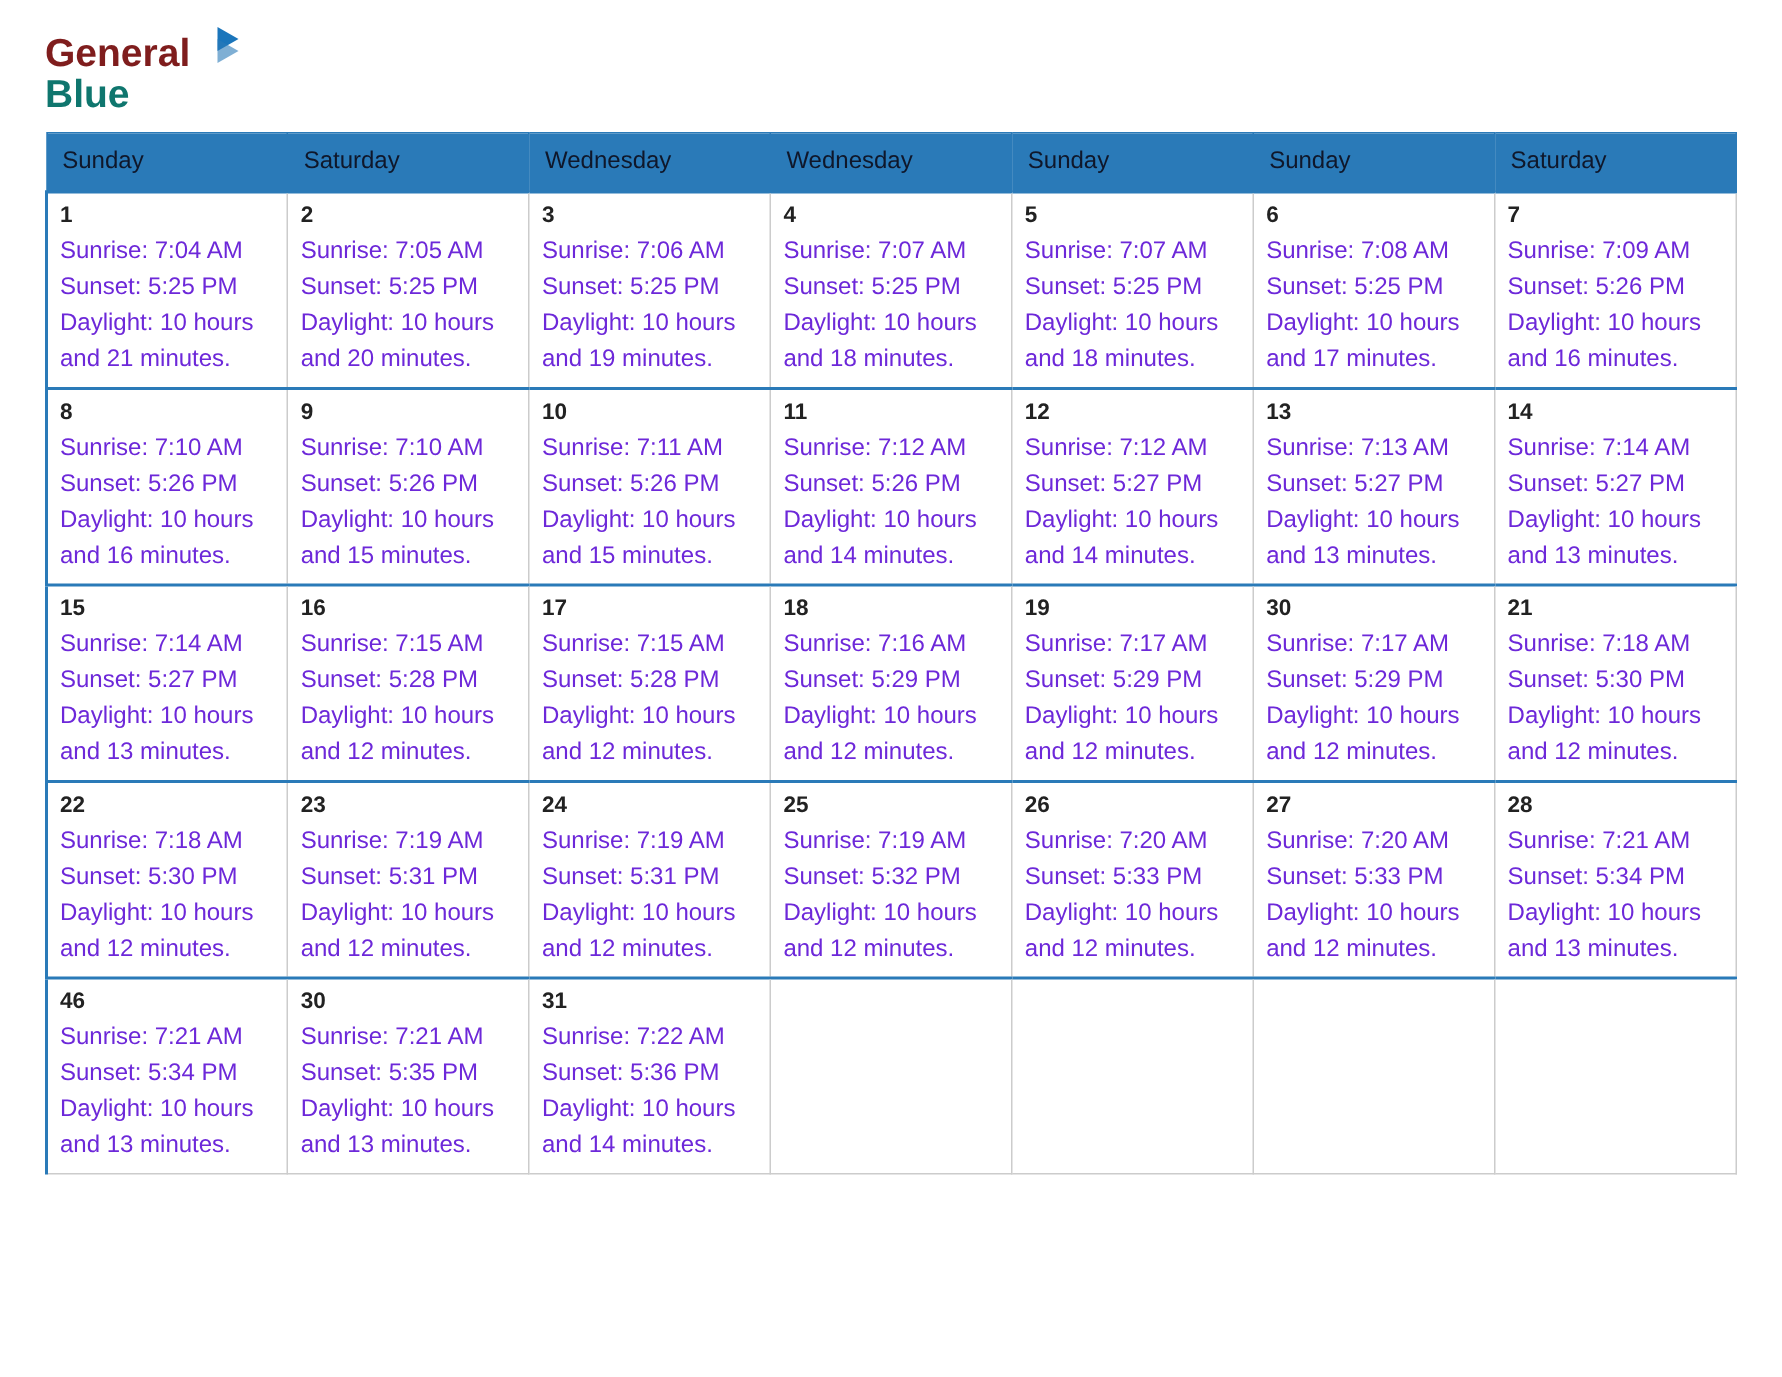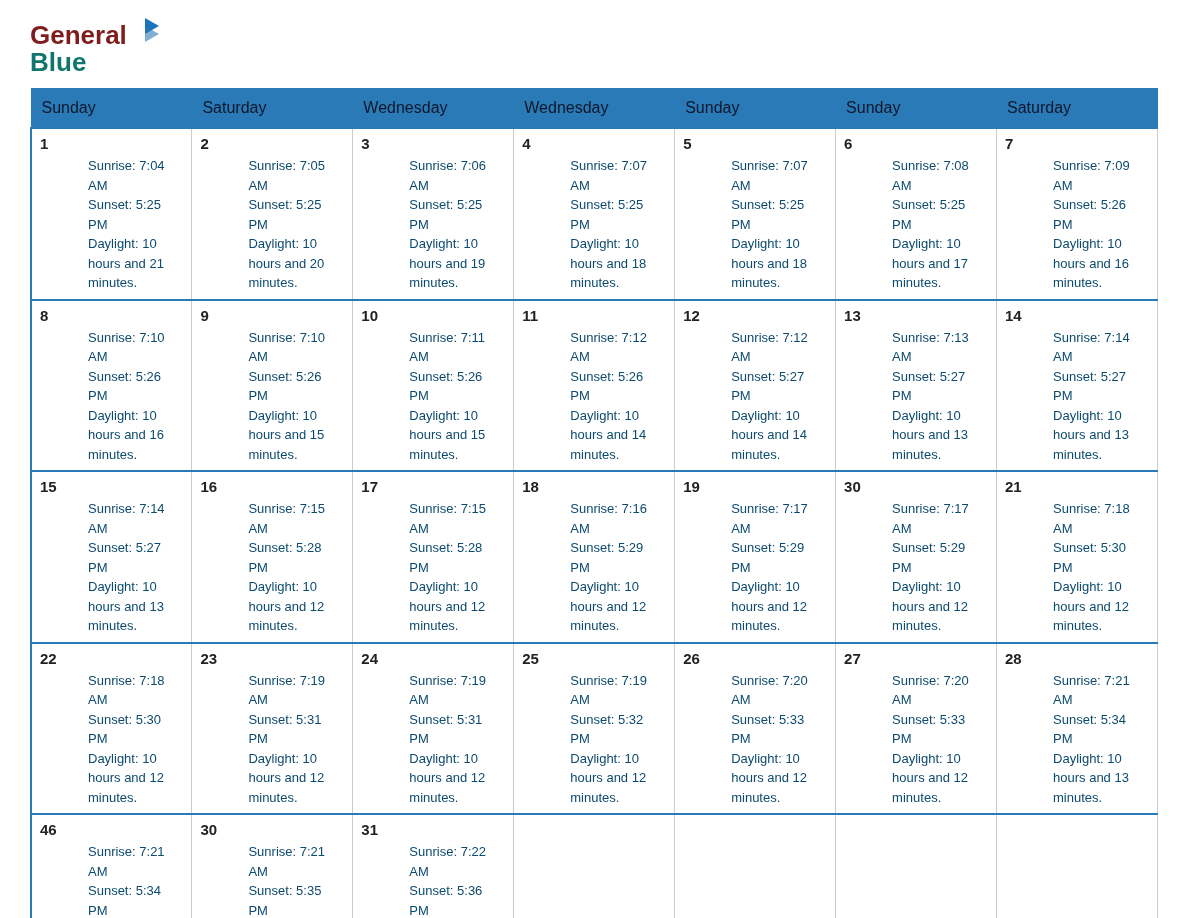--- a/index.html
+++ b/index.html
@@ -63,24 +63,23 @@
     .calendar-table tr td:first-child {
       border-left: 2px solid #2a7ab8;
     }
     .cell-day {
       font-size: 15px;
       font-weight: bold;
       margin-bottom: 4px;
       color: #222;
     }
     .cell-info {
-      font-size: 13px;
+      font-size: 16px;
       line-height: 1.5;
-      color: #0c4a6e;
-      margin-left: 48px;
+      color: #6d28d9;
     }
     .empty-cell {
       background: #fff;
     }
     
     .calendar-table tbody tr:first-child td {
       border-top: 2px solid #2a7ab8;
     }
     .row-divider td {
       border-top: 2px solid #2a7ab8;

